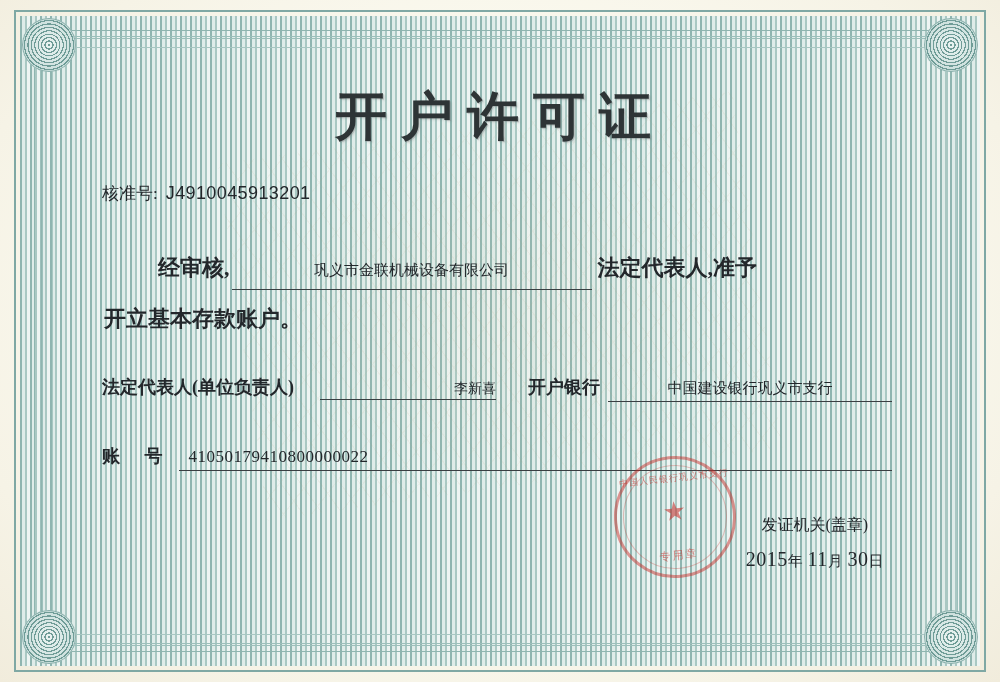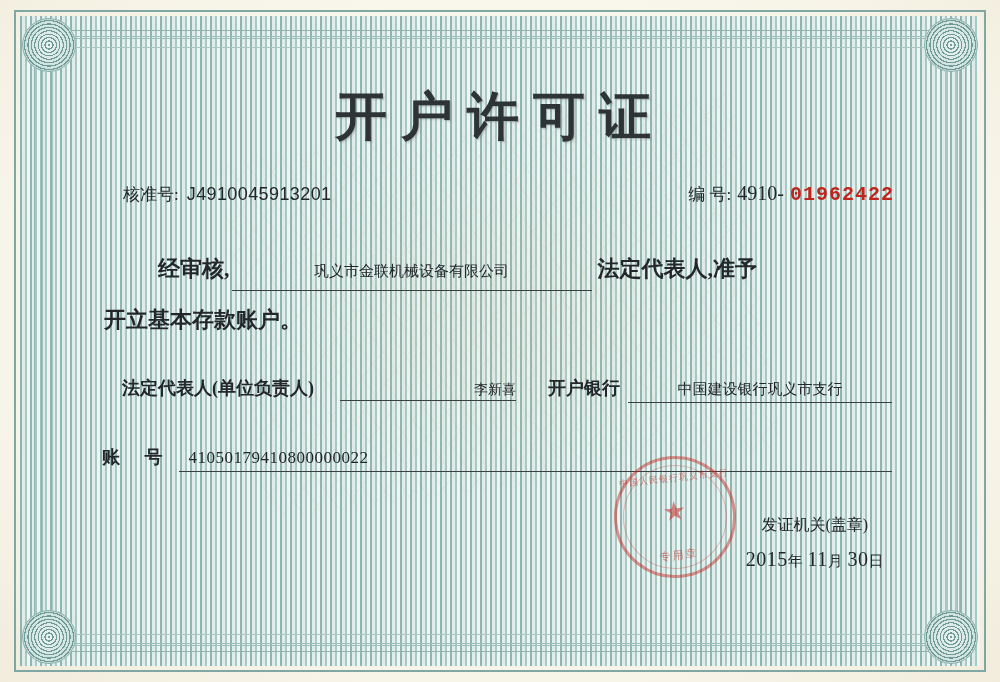--- a/index.html
+++ b/index.html
@@ -130,21 +130,20 @@
       1px 1px 0 rgba(120,130,130,0.35),
       2px 2px 2px rgba(120,130,130,0.18);
   }
 
   .row-approval {
     display: flex;
     align-items: baseline;
     justify-content: space-between;
     margin-top: 30px;
     font-size: 17px;
-    padding-left: 21px;
   }
   .approval-left {
     display: flex;
     align-items: baseline;
     gap: 8px;
   }
   .approval-left .lbl { font-size: 17px; }
   .approval-left .val {
     font-family: Liberation Sans, sans-serif;
     font-size: 18px;
@@ -198,21 +197,21 @@
     margin-top: 6px;
   }
 
   .row-rep {
     display: flex;
     align-items: baseline;
     margin-top: 34px;
     font-size: 18px;
     font-weight: bold;
   }
-  .rep-label { white-space: nowrap; padding-left: 20px; }
+  .rep-label { white-space: nowrap; }
   .fill-rep {
     width: 176px;
     border-bottom: 1px solid #3a3f42;
     text-align: right;
     font-weight: normal;
     font-size: 14px;
     padding-bottom: 1px;
     margin: 0 26px;
   }
   .bank-label { white-space: nowrap; margin-left: 6px; }
@@ -339,25 +338,20 @@
 
     <div class="content">
 
       <div class="doc-title">开户许可证</div>
 
       <div class="row-approval">
         <div class="approval-left">
           <span class="lbl">核准号:</span>
           <span class="val">J4910045913201</span>
         </div>
-        <div class="approval-right">
-          <span class="lbl">编 号:</span>
-          <span class="num-prefix">4910-</span>
-          <span class="num-red">01962422</span>
-        </div>
       </div>
 
       <div class="body-block">
         <div class="body-line-1">
           <span class="seg">经审核,</span>
           <span class="fill-company">巩义市金联机械设备有限公司</span>
           <span class="seg">法定代表人,准予</span>
         </div>
         <div class="body-line-2">开立基本存款账户。</div>
       </div>

